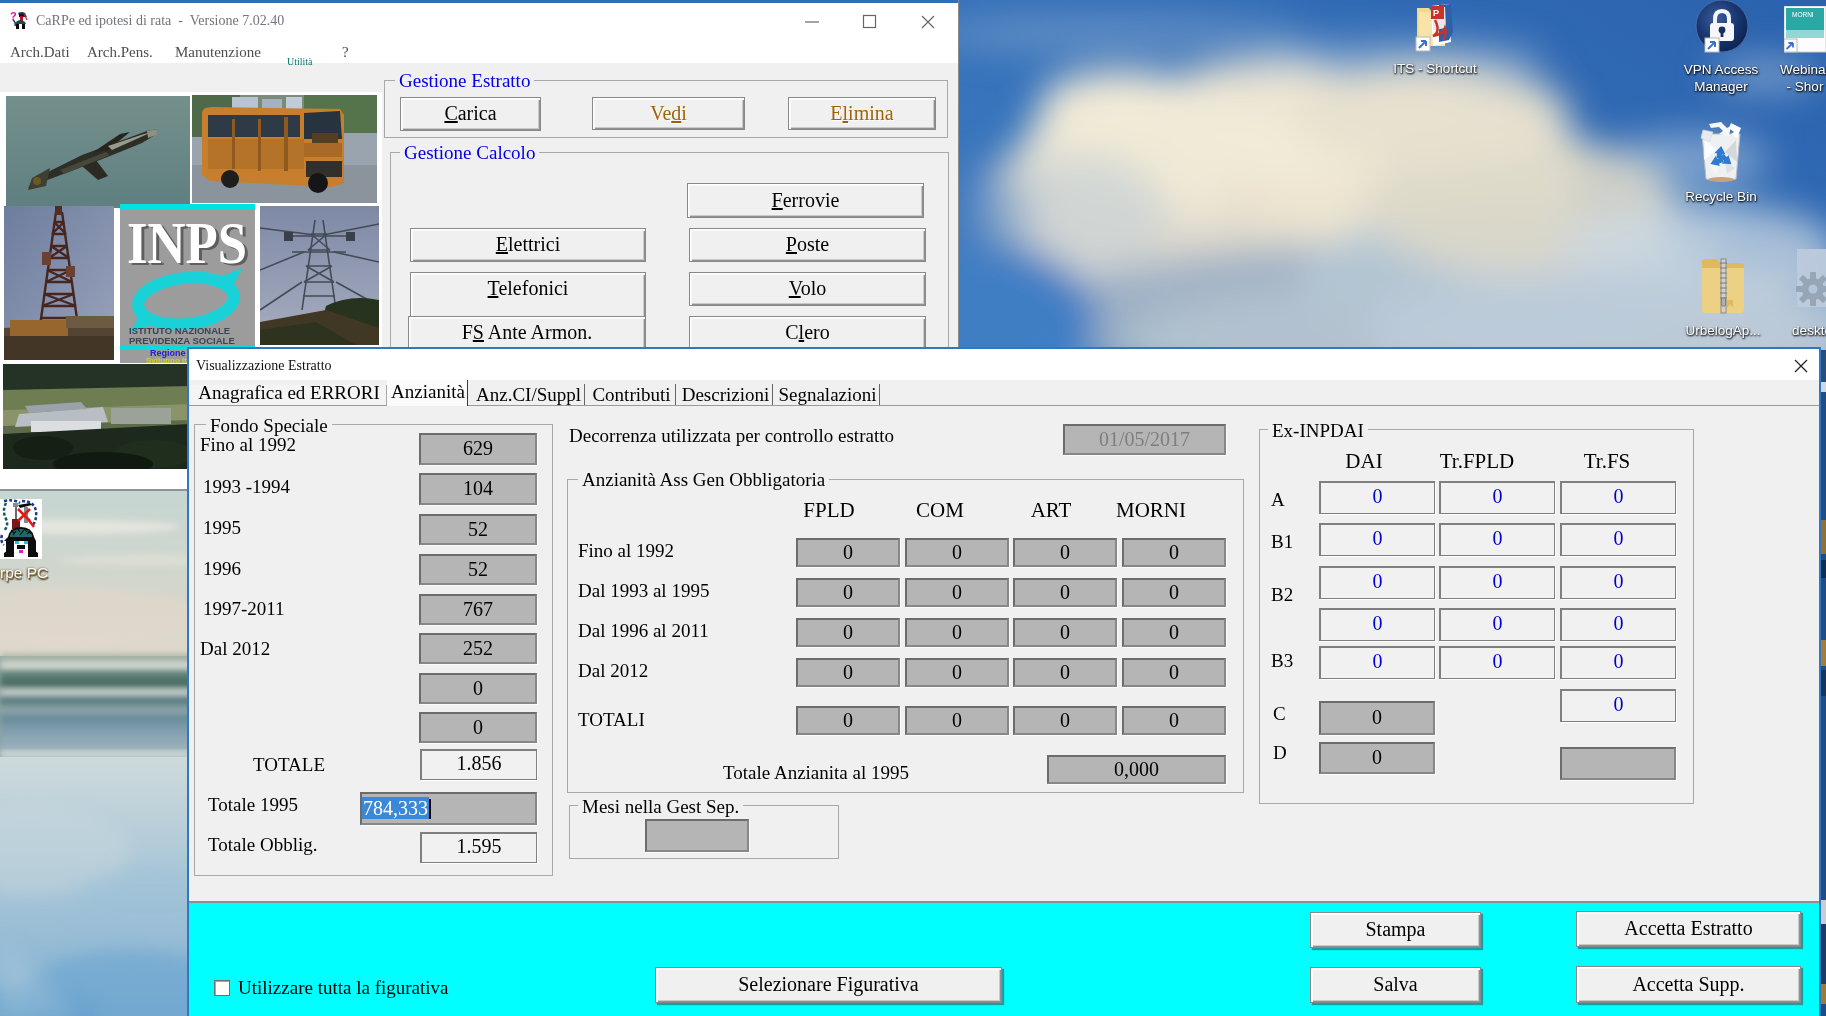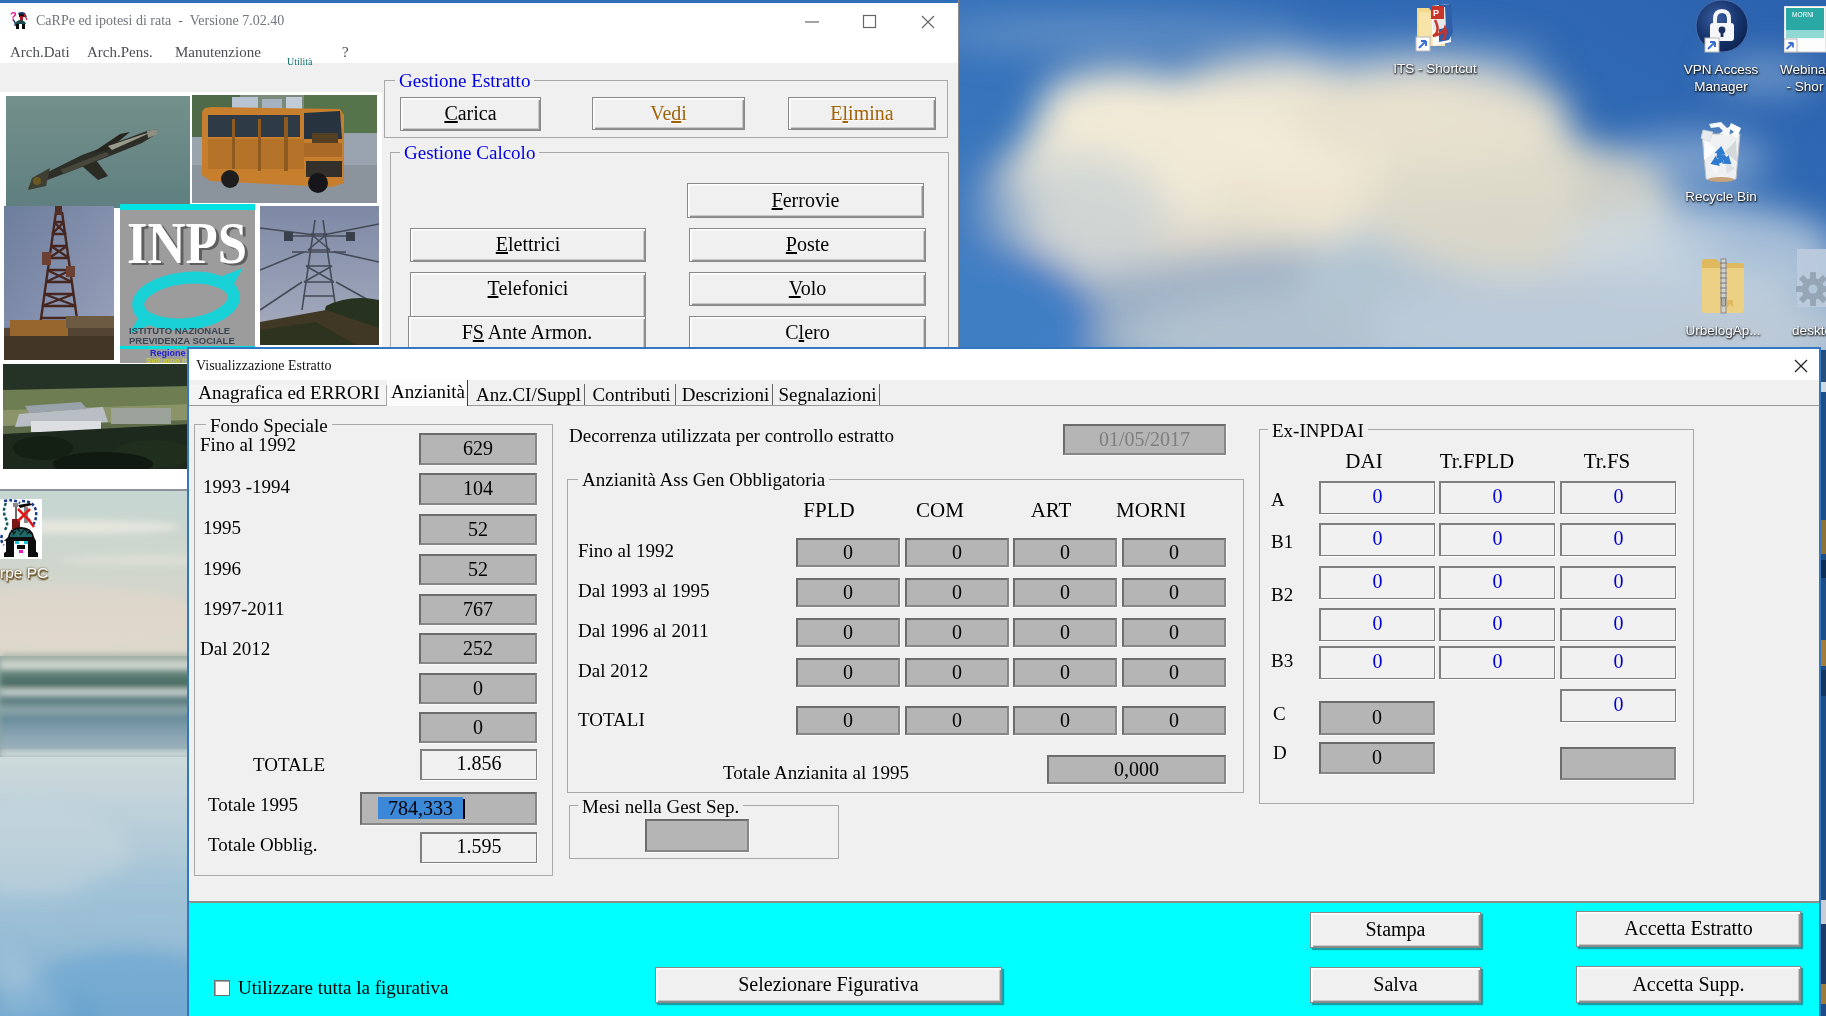--- a/index.html
+++ b/index.html
@@ -485,21 +485,21 @@
   <div class="gf" style="left:230px;top:124px;width:118px;height:32px;line-height:27px">104</div>
   <div class="gf" style="left:230px;top:165px;width:118px;height:31px;line-height:26px">52</div>
   <div class="gf" style="left:230px;top:205px;width:118px;height:31px;line-height:26px">52</div>
   <div class="gf" style="left:230px;top:245px;width:118px;height:31px;line-height:26px">767</div>
   <div class="gf" style="left:230px;top:284px;width:118px;height:31px;line-height:26px">252</div>
   <div class="gf" style="left:230px;top:324px;width:118px;height:31px;line-height:26px">0</div>
   <div class="gf" style="left:230px;top:363px;width:118px;height:31px;line-height:26px">0</div>
   <div class="lab" style="left:64px;top:405px">TOTALE</div>
   <div class="lf" style="left:231px;top:400px;width:117px;height:31px;line-height:25px">1.856</div>
   <div class="lab" style="left:19px;top:445px">Totale 1995</div>
-  <div class="gf" style="left:171px;top:443px;width:177px;height:33px;line-height:28px;text-align:left"><span style="background:#3b87d8;color:#000000;margin-left:16px;padding:0 10px">784,333</span><span style="display:inline-block;width:1.5px;height:20px;background:#000;vertical-align:-4px"></span></div>
+  <div class="gf" style="left:171px;top:443px;width:177px;height:33px;line-height:28px;text-align:left"><span style="background:#3b87d8;color:#ffffff;padding:0 1px">784,333</span><span style="display:inline-block;width:1.5px;height:20px;background:#000;vertical-align:-4px"></span></div>
   <div class="lab" style="left:19px;top:485px">Totale Obblig.</div>
   <div class="lf" style="left:231px;top:483px;width:117px;height:31px;line-height:25px">1.595</div>
 
   <div class="lab" style="left:380px;top:76px">Decorrenza utilizzata per controllo estratto</div>
   <div class="gf" style="left:874px;top:75px;width:163px;height:31px;line-height:26px;color:#7e7e7e">01/05/2017</div>
   <div class="grp" style="left:378px;top:130px;width:677px;height:314px"></div>
   <div class="glab" style="left:389px;top:121px">Anzianità Ass Gen Obbligatoria</div>
   <div class="lab" style="left:588px;top:149px;width:104px;text-align:center;font-size:21px">FPLD</div>
   <div class="lab" style="left:699px;top:149px;width:104px;text-align:center;font-size:21px">COM</div>
   <div class="lab" style="left:810px;top:149px;width:104px;text-align:center;font-size:21px">ART</div>

